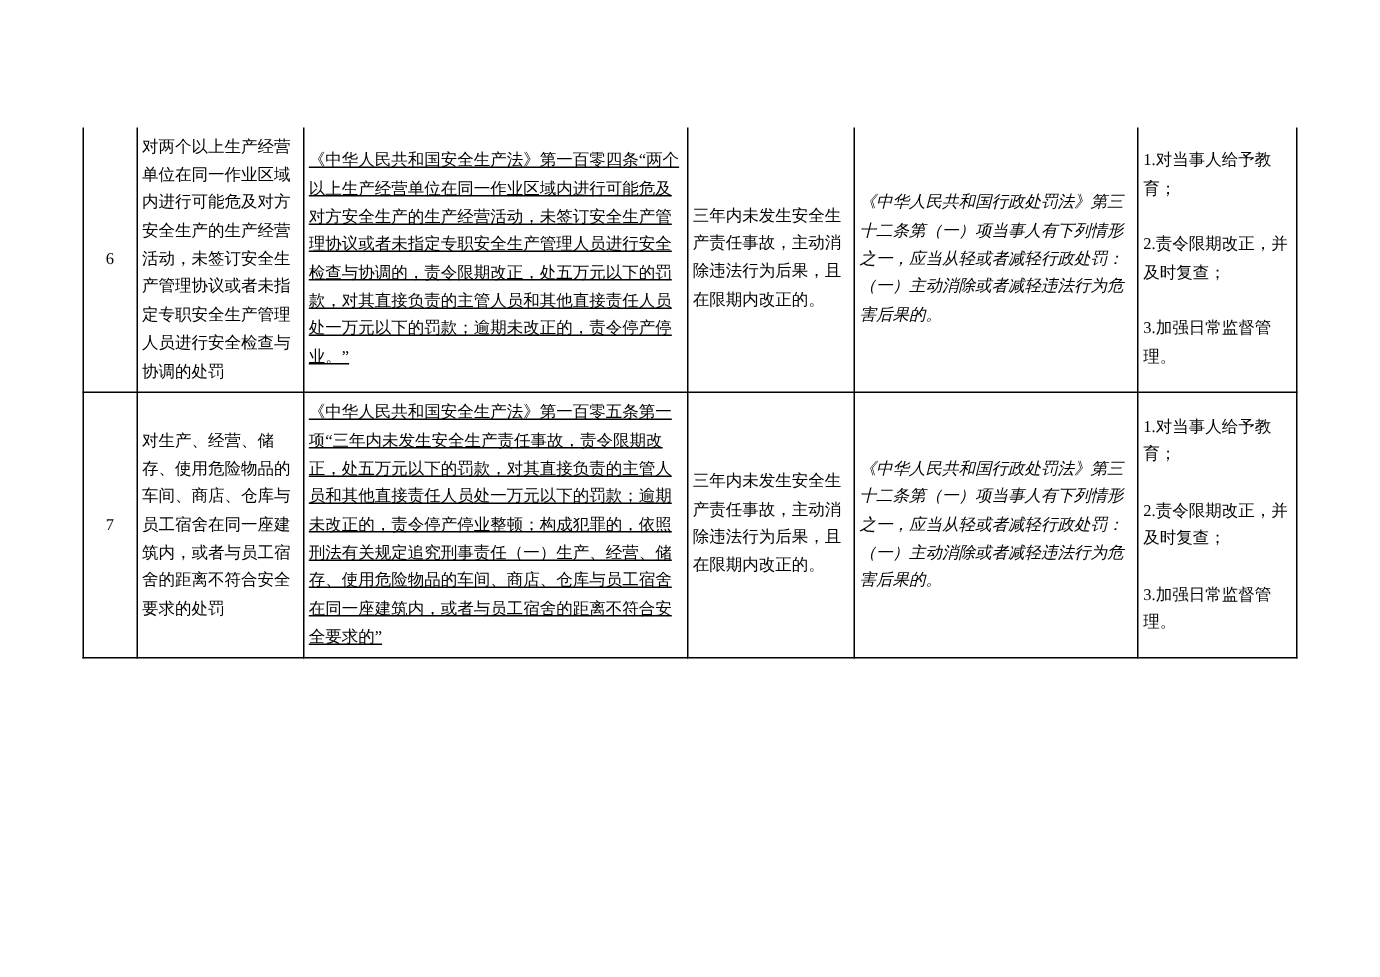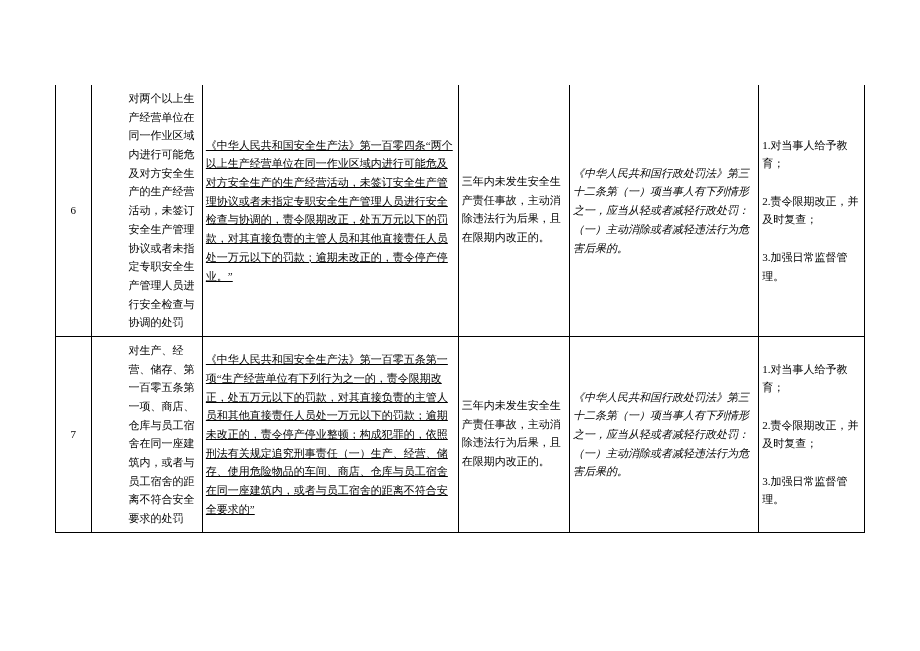--- a/index.html
+++ b/index.html
@@ -30,21 +30,20 @@
       line-height: 1.7;
       font-size: 11px;
       word-break: break-all;
     }
     .col-num {
       width: 32px;
       text-align: center;
     }
     .col-item {
       width: 100px;
-      padding-left: 37px;
     }
     .col-basis {
       width: 230px;
       text-decoration: underline;
     }
     .col-cond {
       width: 100px;
       font-family: Liberation Mono, monospace;
     }
     .col-law {
@@ -67,21 +66,21 @@
       <tr>
         <td class="col-num no-top">6</td>
         <td class="col-item no-top">对两个以上生产经营单位在同一作业区域内进行可能危及对方安全生产的生产经营活动，未签订安全生产管理协议或者未指定专职安全生产管理人员进行安全检查与协调的处罚</td>
         <td class="col-basis no-top">《中华人民共和国安全生产法》第一百零四条“两个以上生产经营单位在同一作业区域内进行可能危及对方安全生产的生产经营活动，未签订安全生产管理协议或者未指定专职安全生产管理人员进行安全检查与协调的，责令限期改正，处五万元以下的罚款，对其直接负责的主管人员和其他直接责任人员处一万元以下的罚款；逾期未改正的，责令停产停业。”</td>
         <td class="col-cond no-top">三年内未发生安全生产责任事故，主动消除违法行为后果，且在限期内改正的。</td>
         <td class="col-law no-top">《中华人民共和国行政处罚法》第三十二条第（一）项当事人有下列情形之一，应当从轻或者减轻行政处罚：（一）主动消除或者减轻违法行为危害后果的。</td>
         <td class="col-measure no-top">1.对当事人给予教育；<br><br>2.责令限期改正，并及时复查；<br><br>3.加强日常监督管理。</td>
       </tr>
       <tr>
         <td class="col-num">7</td>
-        <td class="col-item">对生产、经营、储存、第一百零五条第一项、商店、仓库与员工宿舍在同一座建筑内，或者与员工宿舍的距离不符合安全要求的处罚</td>
-        <td class="col-basis">《中华人民共和国安全生产法》第一百零五条第一项“生产经营单位有下列行为之一的，责令限期改正，处五万元以下的罚款，对其直接负责的主管人员和其他直接责任人员处一万元以下的罚款；逾期未改正的，责令停产停业整顿；构成犯罪的，依照刑法有关规定追究刑事责任（一）生产、经营、储存、使用危险物品的车间、商店、仓库与员工宿舍在同一座建筑内，或者与员工宿舍的距离不符合安全要求的”</td>
+        <td class="col-item">对生产、经营、储存、使用危险物品的车间、商店、仓库与员工宿舍在同一座建筑内，或者与员工宿舍的距离不符合安全要求的处罚</td>
+        <td class="col-basis">《中华人民共和国安全生产法》第一百零五条第一项“三年内未发生安全生产责任事故，责令限期改正，处五万元以下的罚款，对其直接负责的主管人员和其他直接责任人员处一万元以下的罚款；逾期未改正的，责令停产停业整顿；构成犯罪的，依照刑法有关规定追究刑事责任（一）生产、经营、储存、使用危险物品的车间、商店、仓库与员工宿舍在同一座建筑内，或者与员工宿舍的距离不符合安全要求的”</td>
         <td class="col-cond">三年内未发生安全生产责任事故，主动消除违法行为后果，且在限期内改正的。</td>
         <td class="col-law">《中华人民共和国行政处罚法》第三十二条第（一）项当事人有下列情形之一，应当从轻或者减轻行政处罚：（一）主动消除或者减轻违法行为危害后果的。</td>
         <td class="col-measure">1.对当事人给予教育；<br><br>2.责令限期改正，并及时复查；<br><br>3.加强日常监督管理。</td>
       </tr>
     </tbody>
   </table>
 </div>
 
 </body></html>

